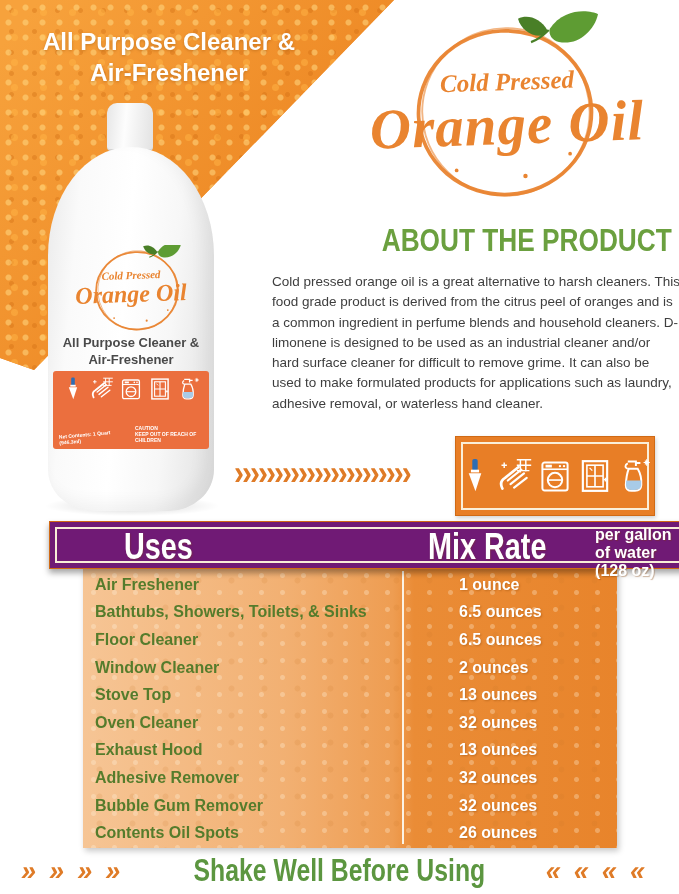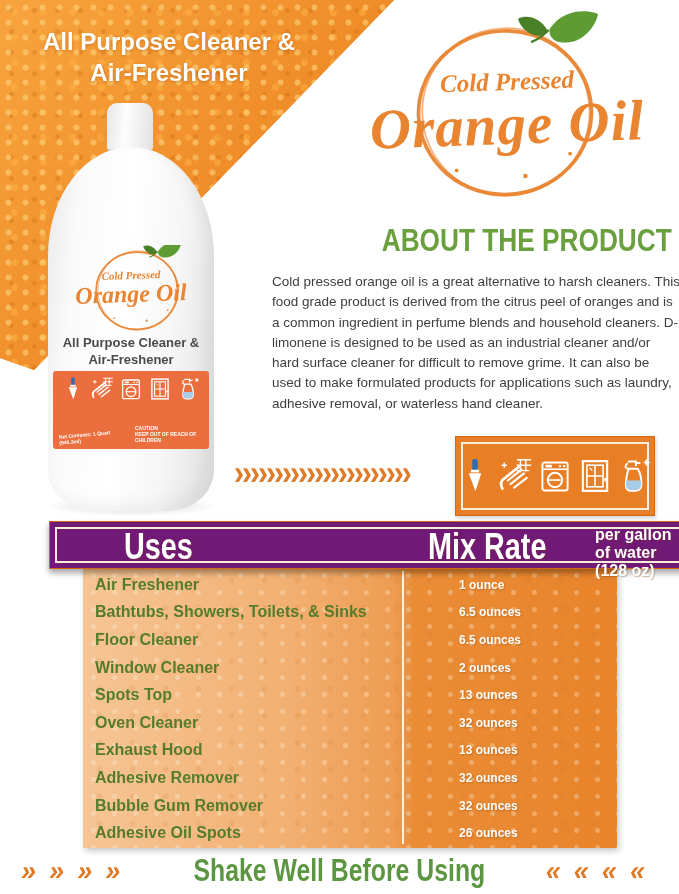--- a/index.html
+++ b/index.html
@@ -96,21 +96,21 @@
     box-shadow:2px 3px 6px rgba(0,0,0,.22);
     background-image:
       radial-gradient(circle, rgba(255,245,225,.30) 0 2px, transparent 3px),
       radial-gradient(circle, rgba(198,116,36,.14) 0 2.5px, transparent 3.5px),
       linear-gradient(90deg,#F6C595 0%,#F2B072 38%,#EE9D52 58%,#EA8C36 62%,#E8842B 100%);
     background-size:21px 17px,33px 27px,100% 100%;
     padding-top:4px;box-sizing:border-box;}
   .col-divider{position:absolute;left:319px;top:4px;bottom:4px;width:2px;background:#FCF3E4;}
   .t-row{display:flex;height:27.6px;align-items:center;}
   .use-cell{width:307px;padding-left:12px;font-size:16px;font-weight:700;color:#557C2C;}
-  .rate-cell{padding-left:57px;font-size:12px;font-weight:700;color:#fff;
+  .rate-cell{padding-left:57px;font-size:16px;font-weight:700;color:#fff;
     text-shadow:1px 1px 2px rgba(140,70,10,.4);}
 
   
   .bottom-line{position:absolute;left:0;top:848px;width:679px;height:46px;z-index:2;
     display:flex;justify-content:center;align-items:center;gap:24px;}
   .foot-chev{color:#DF7B27;font-size:27px;font-weight:700;letter-spacing:13px;
     font-style:italic;white-space:nowrap;}
   .foot-chev.right{letter-spacing:0;}
   .foot-chev.right span{letter-spacing:13px;}
   .shake-text{display:inline-block;transform:scaleX(.8);transform-origin:center;
@@ -272,41 +272,41 @@
     </div>
     <div class="t-row">
       <div class="use-cell">Floor Cleaner</div>
       <div class="rate-cell">6.5 ounces</div>
     </div>
     <div class="t-row">
       <div class="use-cell">Window Cleaner</div>
       <div class="rate-cell">2 ounces</div>
     </div>
     <div class="t-row">
-      <div class="use-cell">Spots Top</div>
+      <div class="use-cell">Stove Top</div>
       <div class="rate-cell">13 ounces</div>
     </div>
     <div class="t-row">
       <div class="use-cell">Oven Cleaner</div>
       <div class="rate-cell">32 ounces</div>
     </div>
     <div class="t-row">
       <div class="use-cell">Exhaust Hood</div>
       <div class="rate-cell">13 ounces</div>
     </div>
     <div class="t-row">
       <div class="use-cell">Adhesive Remover</div>
       <div class="rate-cell">32 ounces</div>
     </div>
     <div class="t-row">
       <div class="use-cell">Bubble Gum Remover</div>
       <div class="rate-cell">32 ounces</div>
     </div>
     <div class="t-row">
-      <div class="use-cell">Adhesive Oil Spots</div>
+      <div class="use-cell">Contents Oil Spots</div>
       <div class="rate-cell">26 ounces</div>
     </div>
   </div>
 
   <div class="bottom-line">
     <span class="foot-chev">»»»»</span>
     <span class="shake-text">Shake Well Before Using</span>
     <span class="foot-chev right"><span>««««</span></span>
   </div>
 

